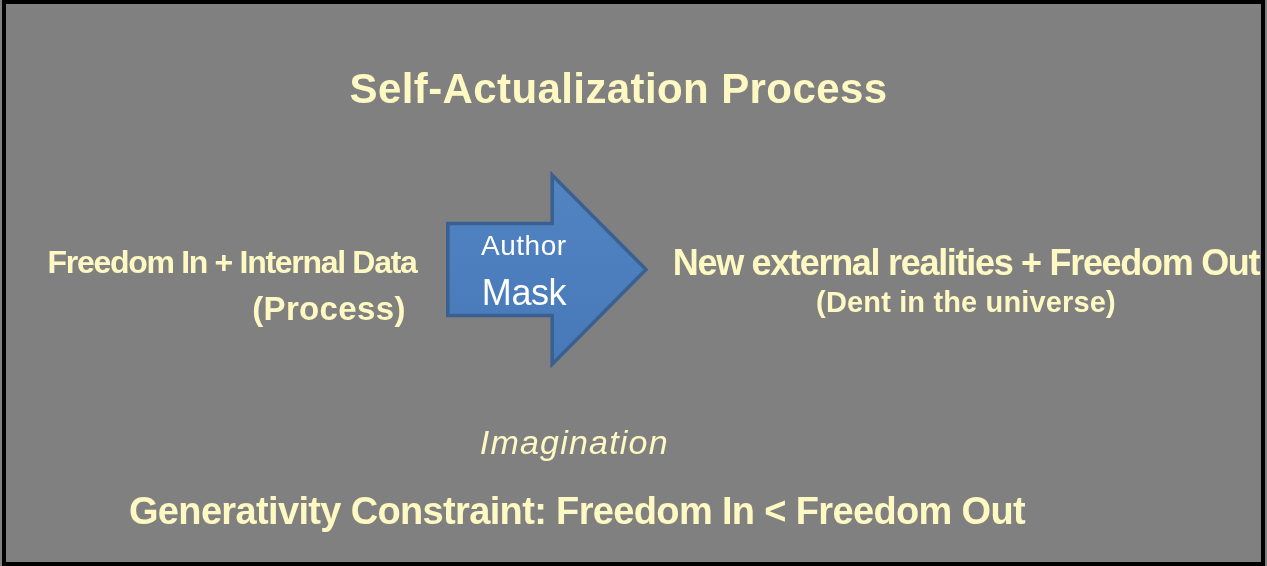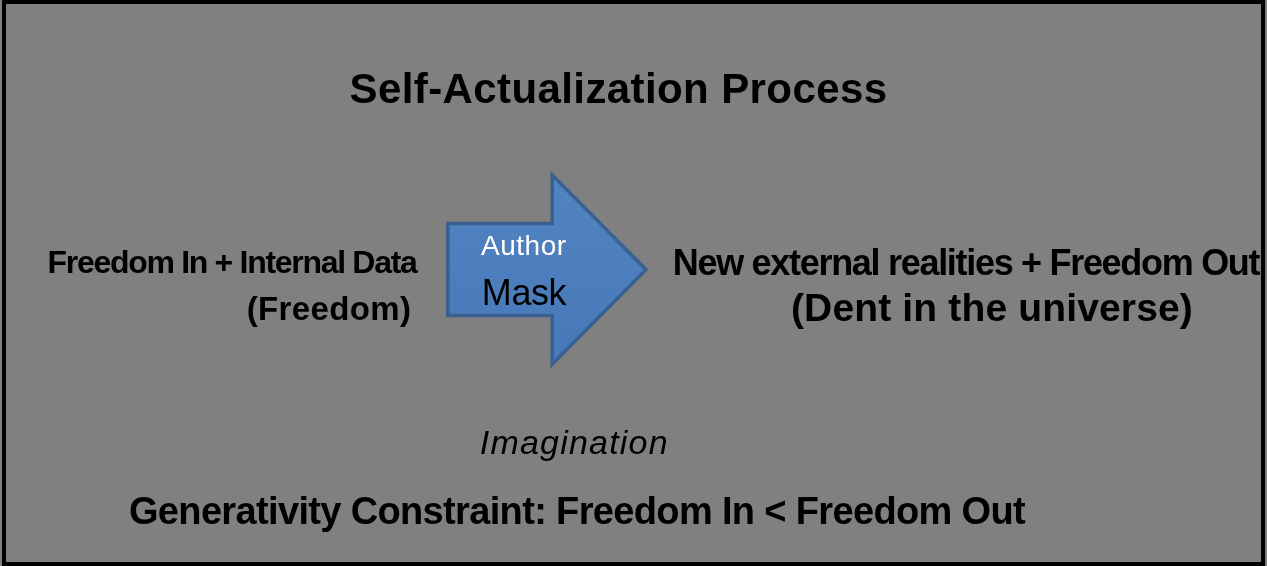--- a/index.html
+++ b/index.html
@@ -15,43 +15,43 @@
     left: 2px; top: 0;
     width: 1263px; height: 566px;
     box-sizing: border-box;
     border: 4px solid #000000;
   }
   .txt {
     position: absolute;
     white-space: nowrap;
     line-height: 1;
     transform: translateX(-50%);
-    color: #000000;
+    color: #fef9c3;
   }
   .bold { font-weight: 700; }
   #title       { left: 618.5px; top: 67.8px;  font-size: 42px; letter-spacing: 0.4px; }
   #left1       { left: 232px; top: 246.3px; font-size: 32px; letter-spacing: -1.3px; }
   #left2       { left: 329px;   top: 291.8px; font-size: 33px; letter-spacing: 0.35px; }
   #right1      { left: 966px; top: 244.5px; font-size: 36px; letter-spacing: -1.3px; }
-  #right2      { left: 992px;   top: 288.0px; font-size: 39px; letter-spacing: 0.15px; }
+  #right2      { left: 966px;   top: 288.0px; font-size: 29px; letter-spacing: 0.15px; }
   #author      { left: 523.8px; top: 231.7px; font-size: 28px; color: #ffffff; font-weight: 400; letter-spacing: 0.5px; }
-  #mask        { left: 524px;   top: 275.1px; font-size: 36px; color: #000000; font-weight: 400; letter-spacing: -0.4px; }
+  #mask        { left: 524px;   top: 275.1px; font-size: 36px; color: #ffffff; font-weight: 400; letter-spacing: -0.4px; }
   #imagination { left: 574.3px; top: 376.6px; font-size: 34px; font-style: italic; font-weight: 400; letter-spacing: 1.2px; margin-top: 48px; }
   #bottom      { left: 577px; top: 491.9px; font-size: 38px; letter-spacing: -0.65px; }
   #arrow-svg   { position: absolute; left: 438px; top: 158px; }
 </style>
 </head>
 <body style="background-color: rgb(128, 128, 128);">
 
 <div class="frame" style="border-color: rgb(0, 0, 0);"></div>
 
 <div id="title" class="txt bold">Self-Actualization Process</div>
 
 <div id="left1" class="txt bold">Freedom In + Internal Data</div>
-<div id="left2" class="txt bold">(Freedom)</div>
+<div id="left2" class="txt bold">(Process)</div>
 
 <svg id="arrow-svg" width="216" height="216" viewBox="438 158 216 216">
   <defs>
     <linearGradient id="arrowGrad" x1="0" y1="0" x2="0" y2="1">
       <stop offset="0" stop-color="#5284C2"></stop>
       <stop offset="1" stop-color="#4779B9"></stop>
     </linearGradient>
   </defs>
   <polygon points="447.8,223.5 552.2,223.5 552.2,175.0 646.0,269.6 552.2,364.2 552.2,315.5 447.8,315.5" fill="url(#arrowGrad)" stroke-width="3.6" stroke-linejoin="miter" stroke="#3A6091"></polygon>
 </svg>

